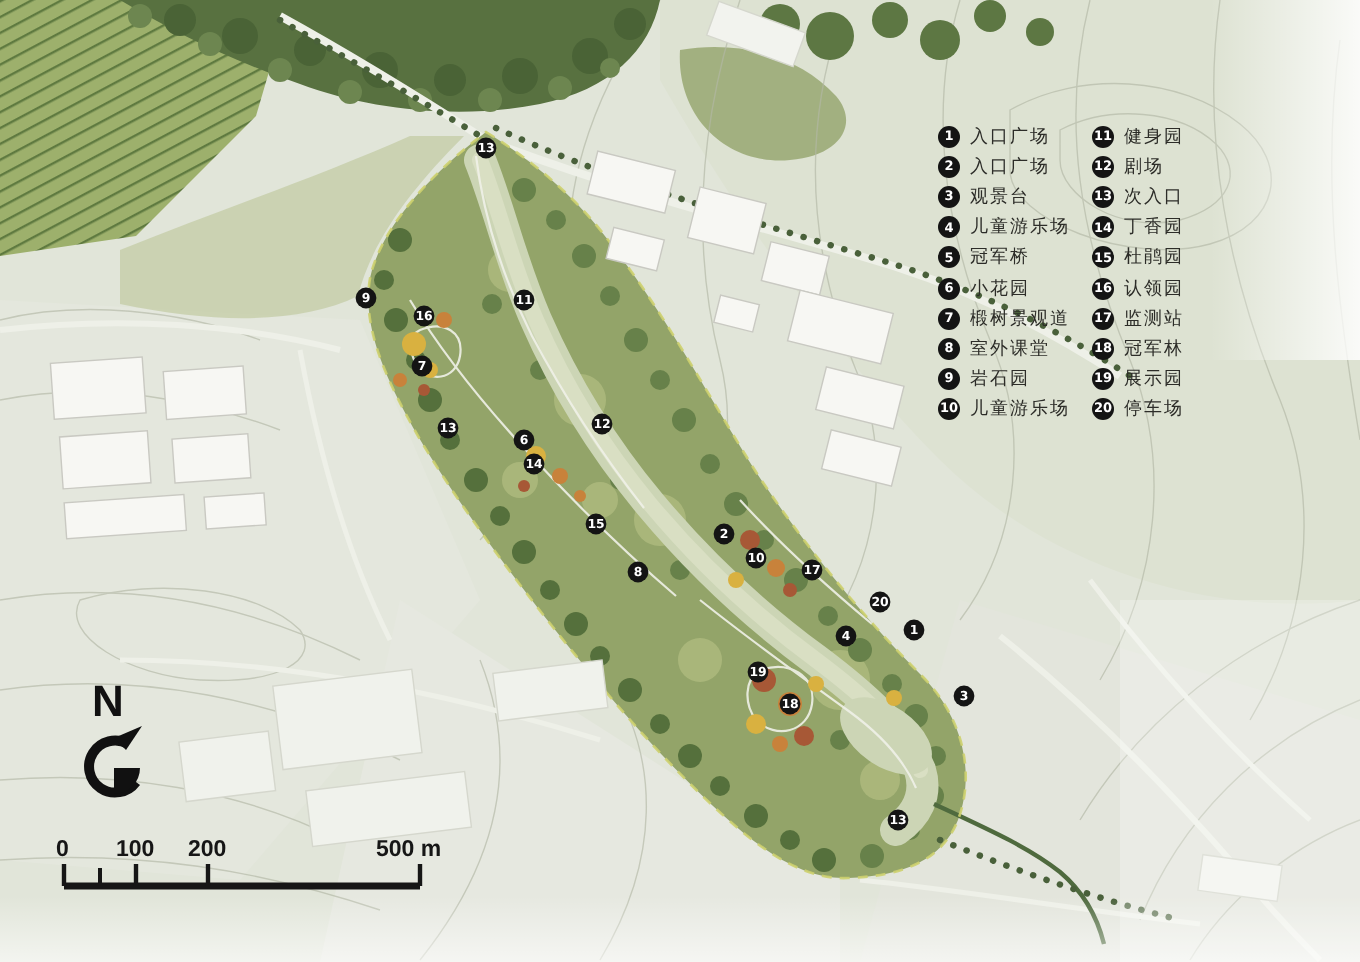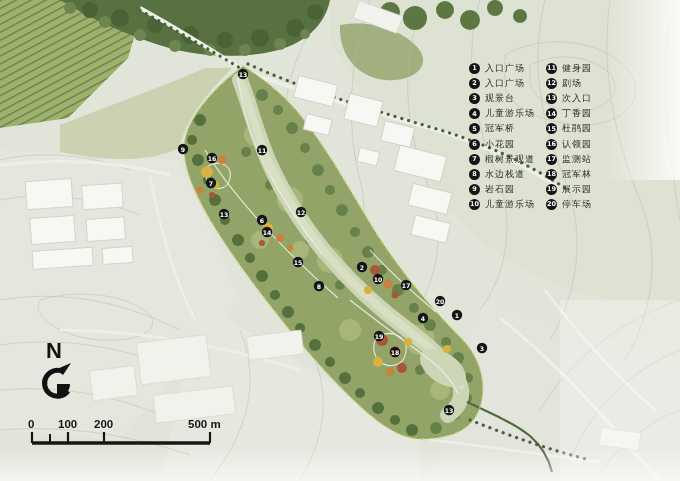--- a/index.html
+++ b/index.html
@@ -423,21 +423,21 @@
       <div class="legend-row">
           <span class="lg-badge">6</span>
           <span class="lg-label">小花园</span>
         </div>
       <div class="legend-row">
           <span class="lg-badge">7</span>
           <span class="lg-label">椴树景观道</span>
         </div>
       <div class="legend-row">
           <span class="lg-badge">8</span>
-          <span class="lg-label">水边栈道</span>
+          <span class="lg-label">室外课堂</span>
         </div>
       <div class="legend-row">
           <span class="lg-badge">9</span>
           <span class="lg-label">岩石园</span>
         </div>
       <div class="legend-row">
           <span class="lg-badge">10</span>
           <span class="lg-label">儿童游乐场</span>
         </div>
     </div>

